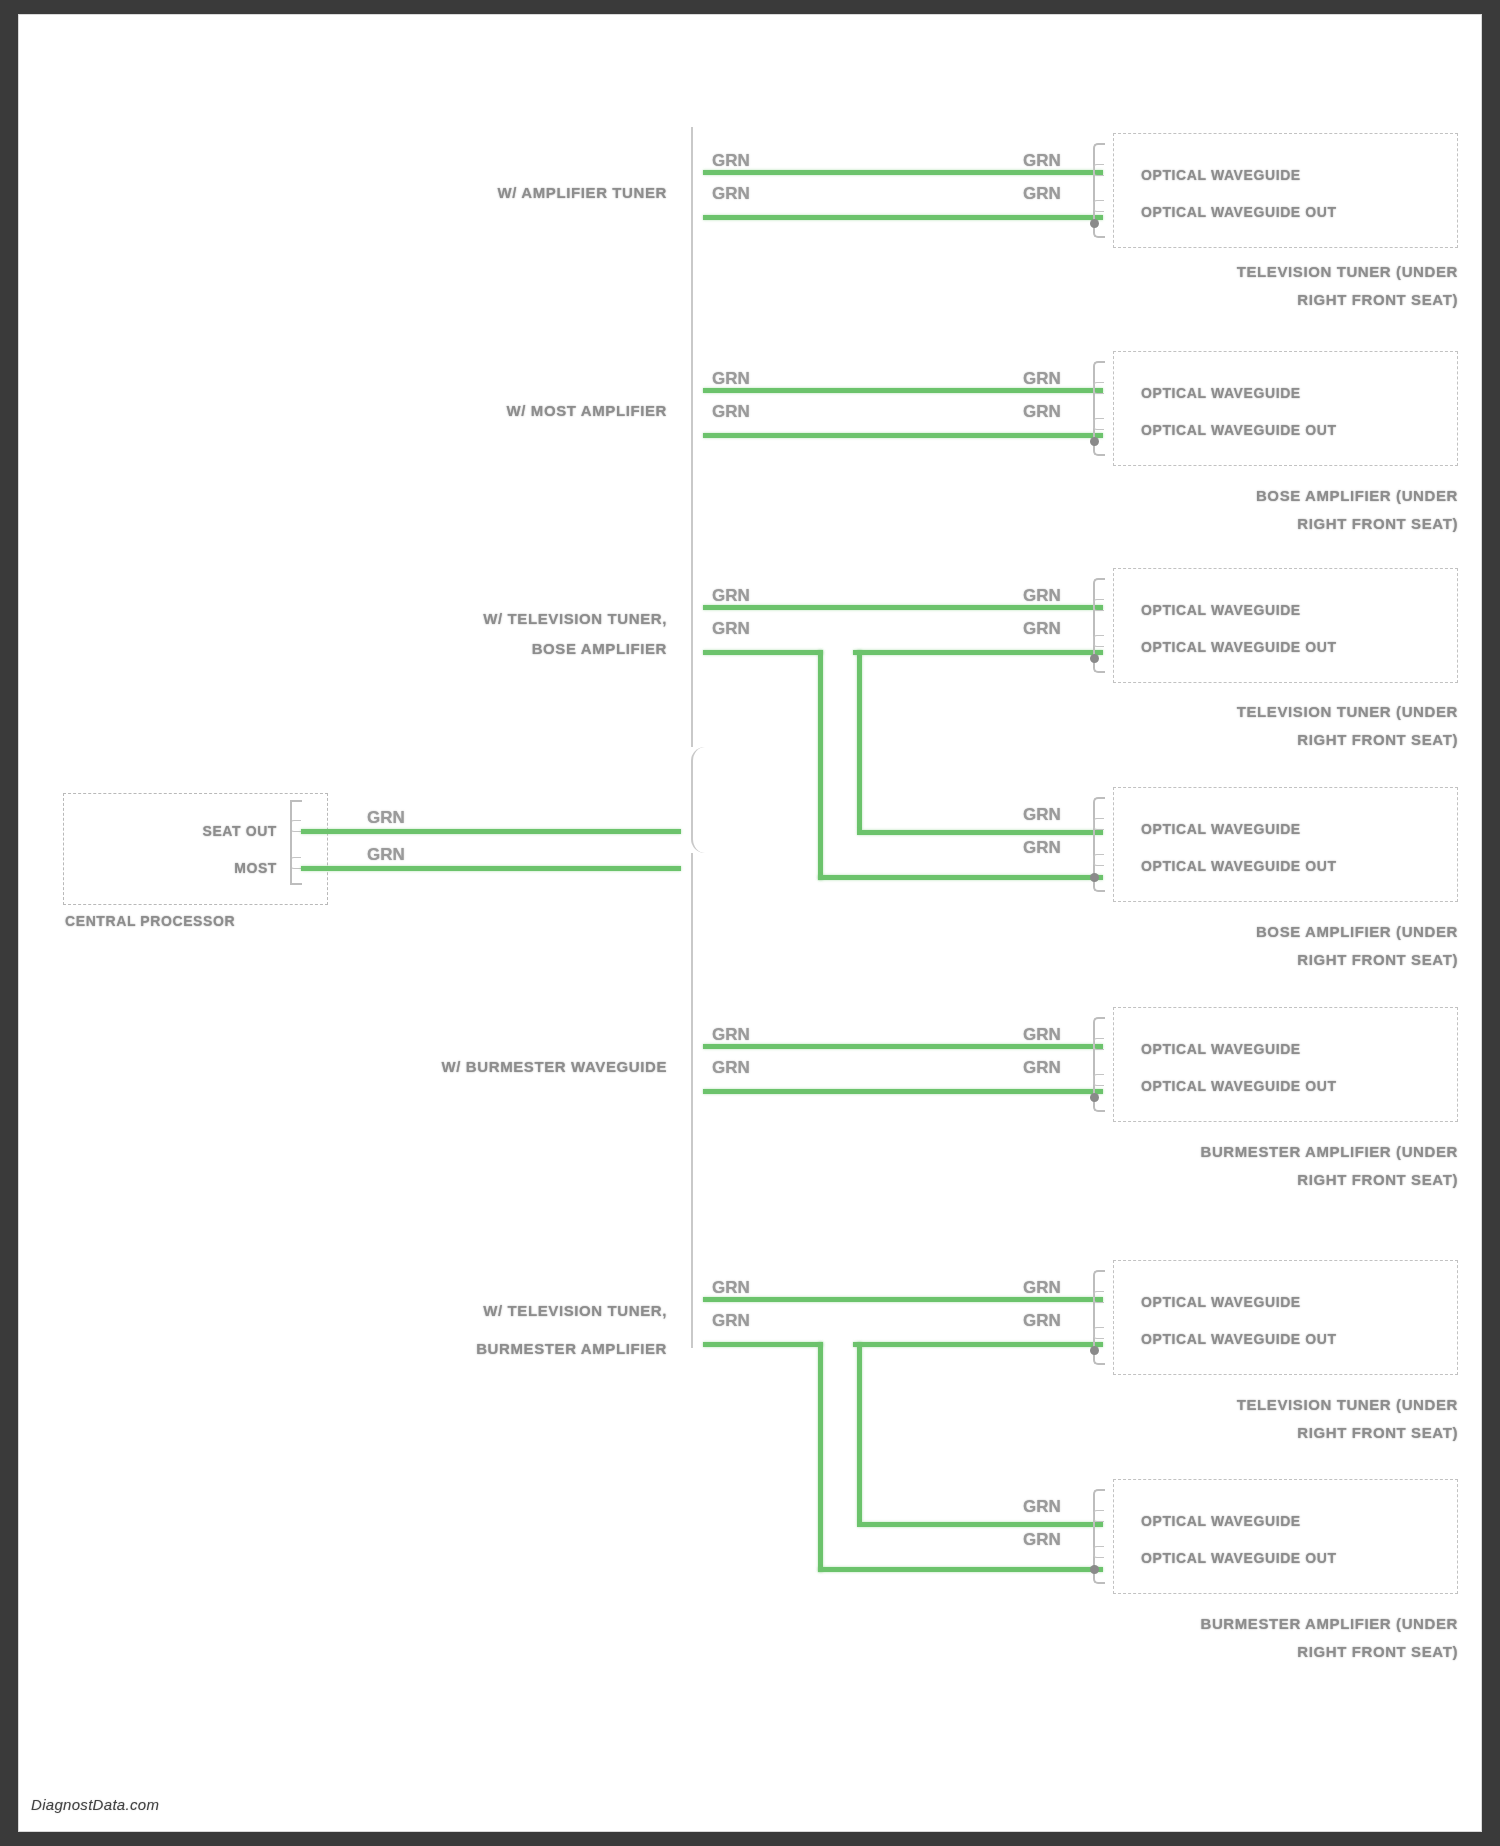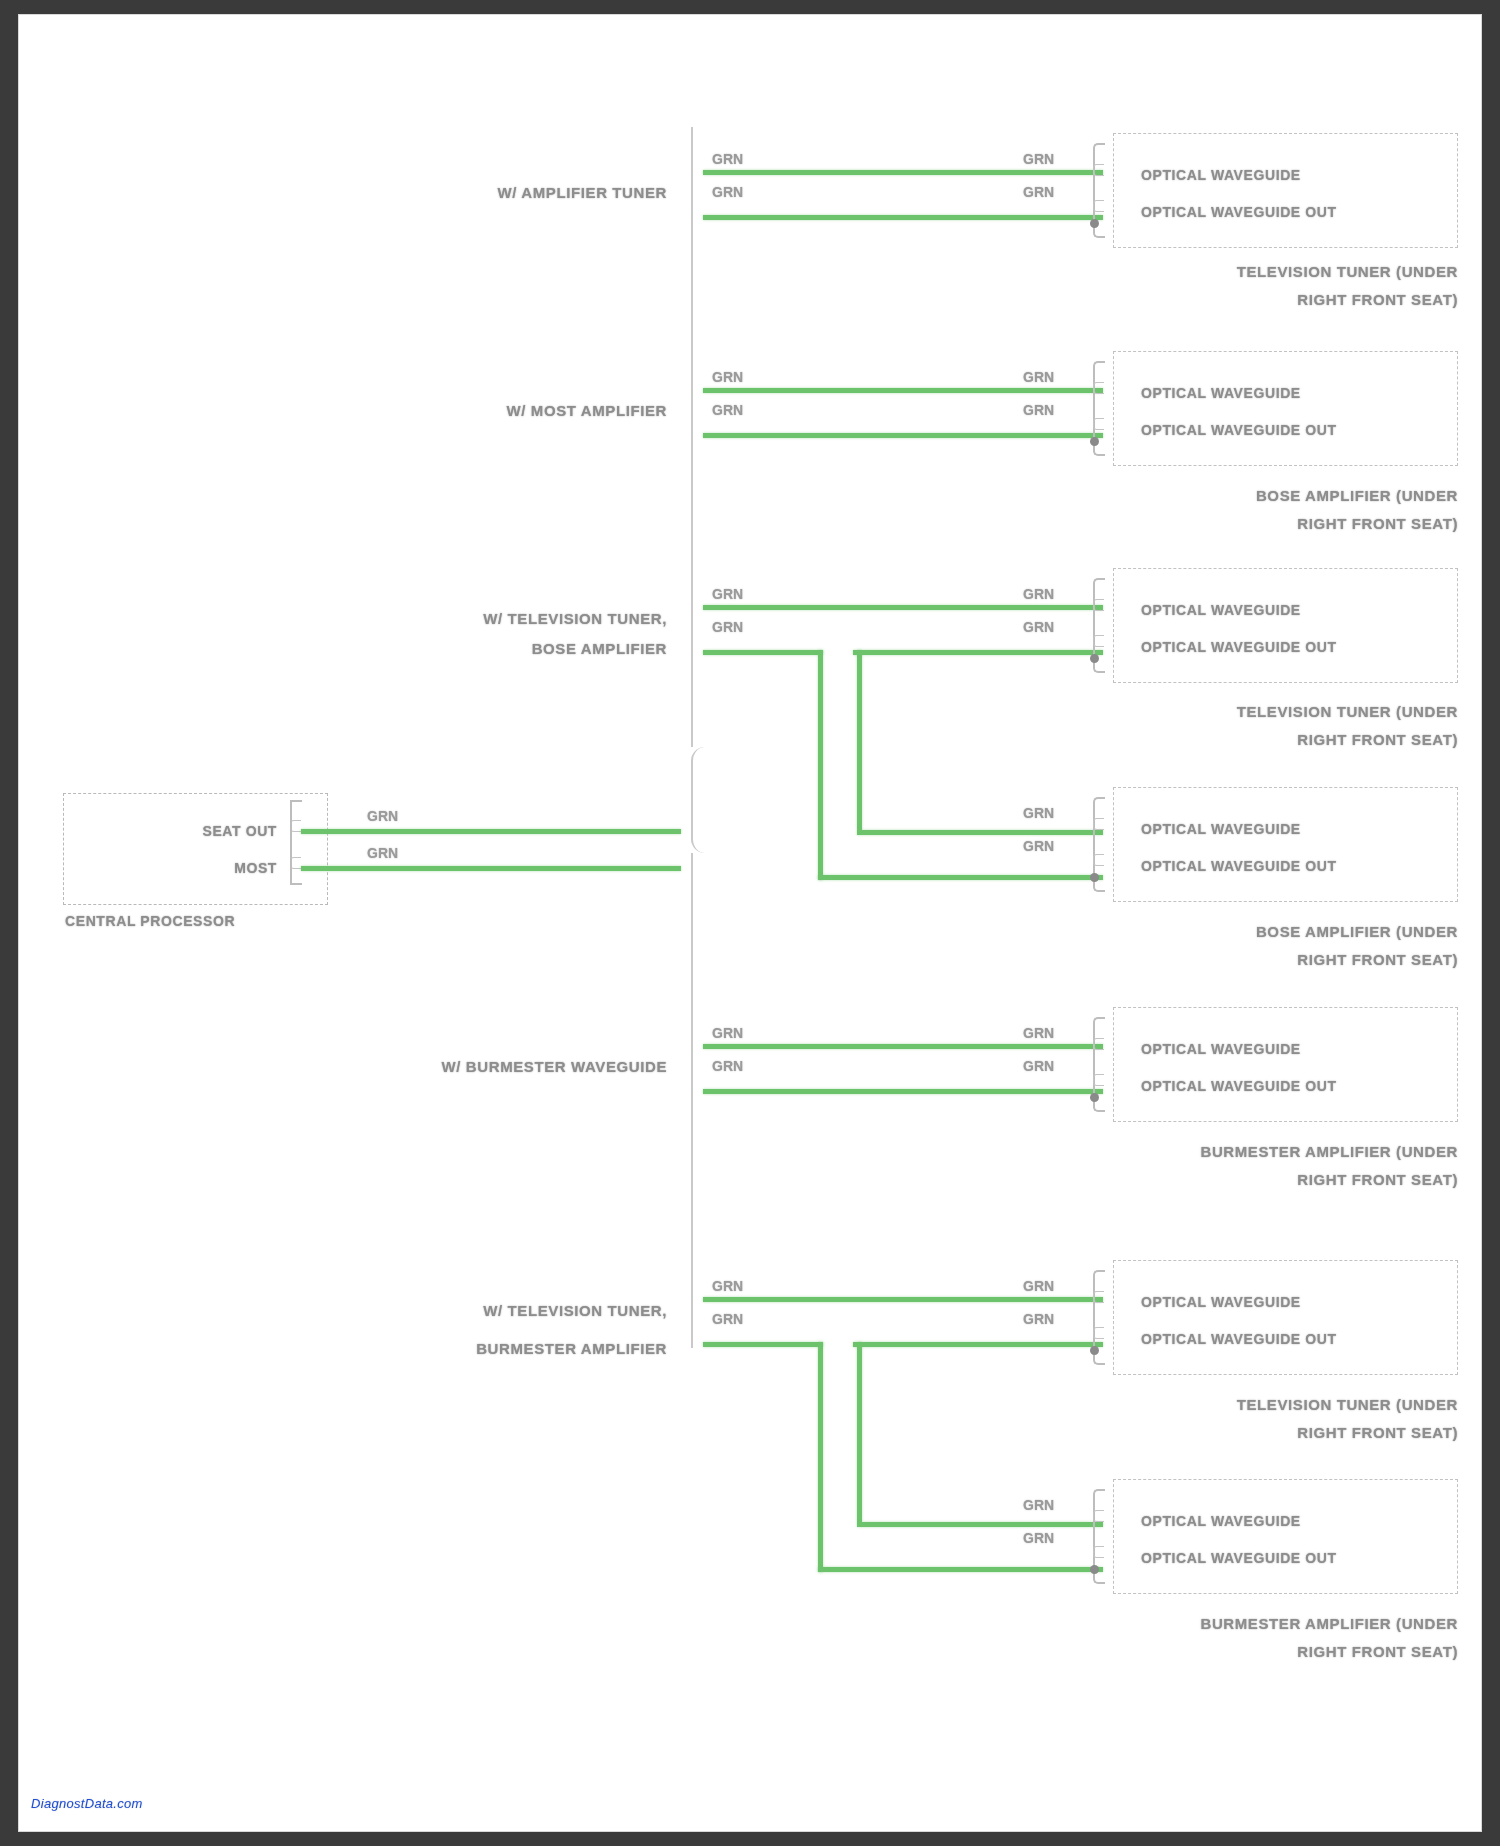--- a/index.html
+++ b/index.html
@@ -78,36 +78,36 @@
     position:absolute;
     width:11px;
     height:12px;
     border:1.5px solid #c4c4c4;
     border-right:none;
     border-radius:4px 0 0 4px;
   }
   .pinlabel {
     position:absolute;
     color:#9a9a9a;
-    font-size:14px;
+    font-size:17px;
     font-weight:bold;
     text-shadow:0 0 1.4px rgba(150,150,150,0.8);
   }
   .ground-dot {
     position:absolute;
     width:9px; height:9px;
     border-radius:50%;
     background:#8a8a8a;
     filter:blur(0.4px);
   }
   .footer {
     position:absolute;
     left:12px;
-    color:#1d4ed8;
-    font-size:13px;
+    color:#404040;
+    font-size:15px;
     font-style:italic;
     letter-spacing:0.3px;
     text-shadow:0 0 1.5px rgba(185,185,185,0.8);
   }
 </style>
 </head>
 <body>
 
 <div id="page">
 

